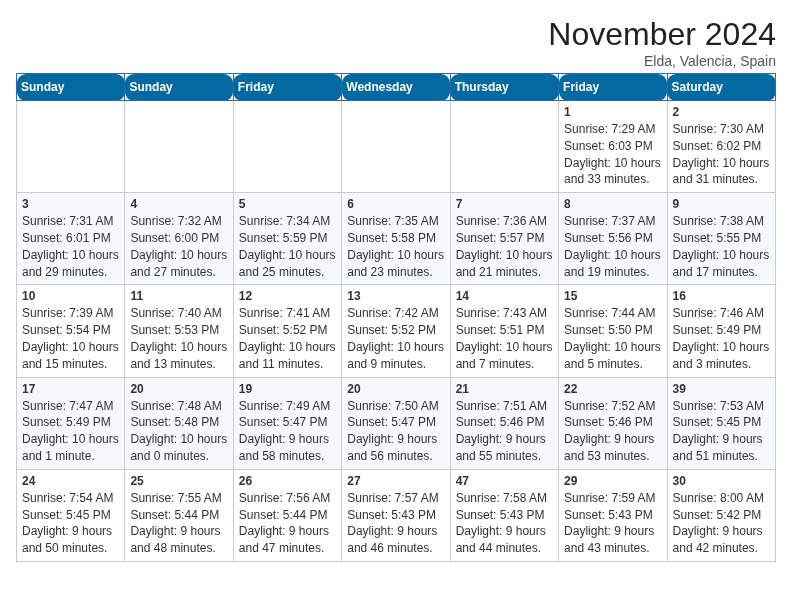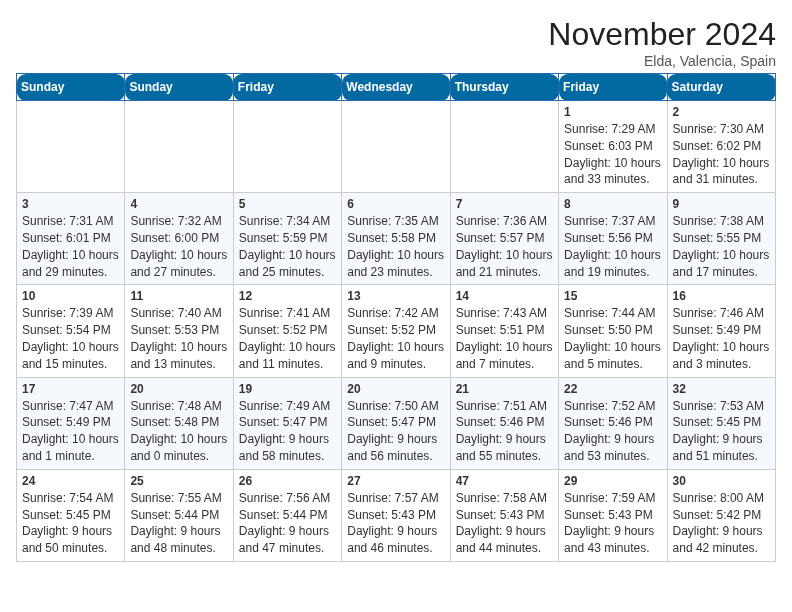--- a/index.html
+++ b/index.html
@@ -209,21 +209,21 @@
         </td>
         <td>
           <span class="day-number">21</span>
           <div class="day-info">Sunrise: 7:51 AM<br>Sunset: 5:46 PM<br>Daylight: 9 hours and 55 minutes.</div>
         </td>
         <td>
           <span class="day-number">22</span>
           <div class="day-info">Sunrise: 7:52 AM<br>Sunset: 5:46 PM<br>Daylight: 9 hours and 53 minutes.</div>
         </td>
         <td>
-          <span class="day-number">32</span>
+          <span class="day-number">39</span>
           <div class="day-info">Sunrise: 7:53 AM<br>Sunset: 5:45 PM<br>Daylight: 9 hours and 51 minutes.</div>
         </td>
       </tr>
       <tr class="row-5">
         <td>
           <span class="day-number">24</span>
           <div class="day-info">Sunrise: 7:54 AM<br>Sunset: 5:45 PM<br>Daylight: 9 hours and 50 minutes.</div>
         </td>
         <td>
           <span class="day-number">25</span>

